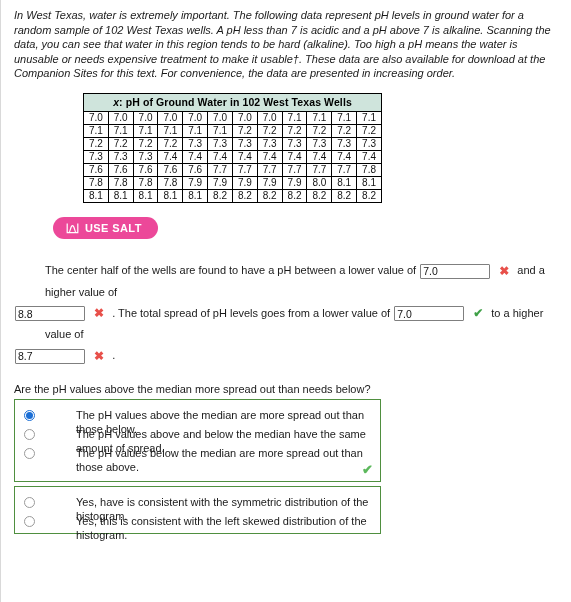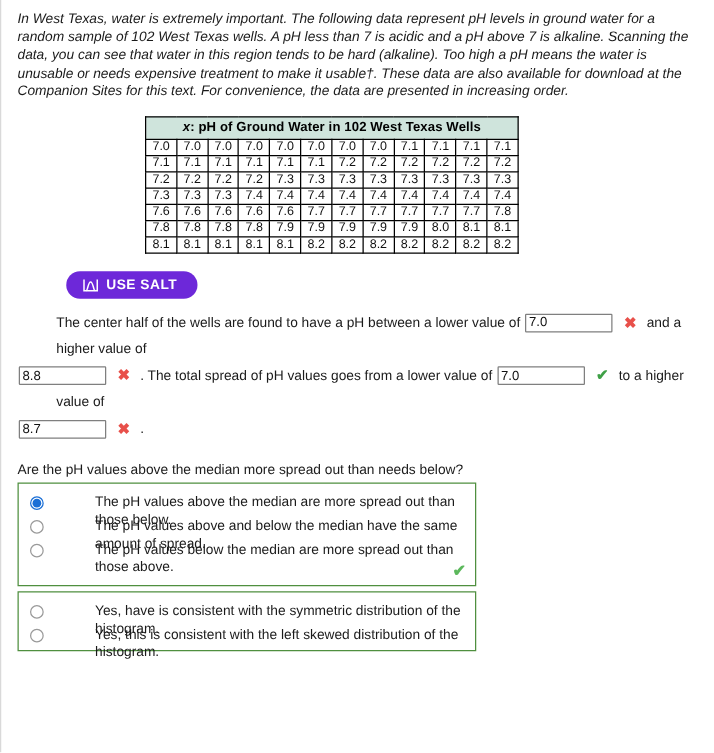--- a/index.html
+++ b/index.html
@@ -34,21 +34,21 @@
     width: 537px;
     line-height: 14.6px;
     font-size: 11px;
     color: #1a1a1a;
     font-style: italic;
   }
 
   
   .table-wrap {
     margin-top: 12px;
-    margin-left: 102px;
+    margin-left: 69px;
     width: 321px;
   }
   table.data {
     border-collapse: collapse;
     border: 1px solid #000;
     width: 299px;
     table-layout: fixed;
   }
   table.data caption,
   table.data th.caption {
@@ -79,41 +79,41 @@
     border-bottom: 1px solid #000;
   }
   table.data td.empty.lastcol { border-right: 1px solid #000; }
 
   
   .salt-wrap { margin-top: 14px; margin-left: 39px; }
   .salt-btn {
     display: inline-flex;
     align-items: center;
     gap: 6px;
-    background: #6d28d9;
+    background: #ec4899;
     color: #ffffff;
     border: none;
     border-radius: 14px;
     padding: 5px 16px 5px 13px;
     font-family: "Liberation Sans", sans-serif;
     font-size: 11px;
     font-weight: bold;
     letter-spacing: .4px;
     cursor: pointer;
   }
   .salt-icon { display: inline-block; line-height: 0; }
 
   
   .prompt {
     margin-top: 18px;
     font-size: 11px;
     color: #1a1a1a;
   }
   .fill-block {
-    margin-top: 9px;
+    margin-top: 21px;
     margin-left: 31px;
     width: 520px;
     line-height: 21px;
     font-size: 11px;
     color: #1a1a1a;
   }
   input.ans {
     font-family: "Liberation Sans", sans-serif;
     font-size: 10.5px;
     color: #111;
@@ -329,21 +329,21 @@
 
   <div class="fill-block">
     <span>The center half of the wells are found to have a pH between a lower value of</span>
     <input class="ans" type="text" value="7.0" style="">
     <span class="mark wrong">✖</span>
     <span>and a higher value of</span>
     <br>
     <span class="fill-line2">
       <input class="ans" type="text" value="8.8" style="">
       <span class="mark wrong">✖</span>
-      <span>. The total spread of pH values goes from a lower value of</span>
+      <span>. The total spread of pH levels goes from a lower value of</span>
       <input class="ans" type="text" value="7.0" style="">
       <span class="mark right">✔</span>
       <span>to a higher value of</span>
     </span>
     <br>
     <span class="fill-line2">
       <input class="ans" type="text" value="8.7" style="">
       <span class="mark wrong">✖</span>
       <span>.</span>
     </span>

